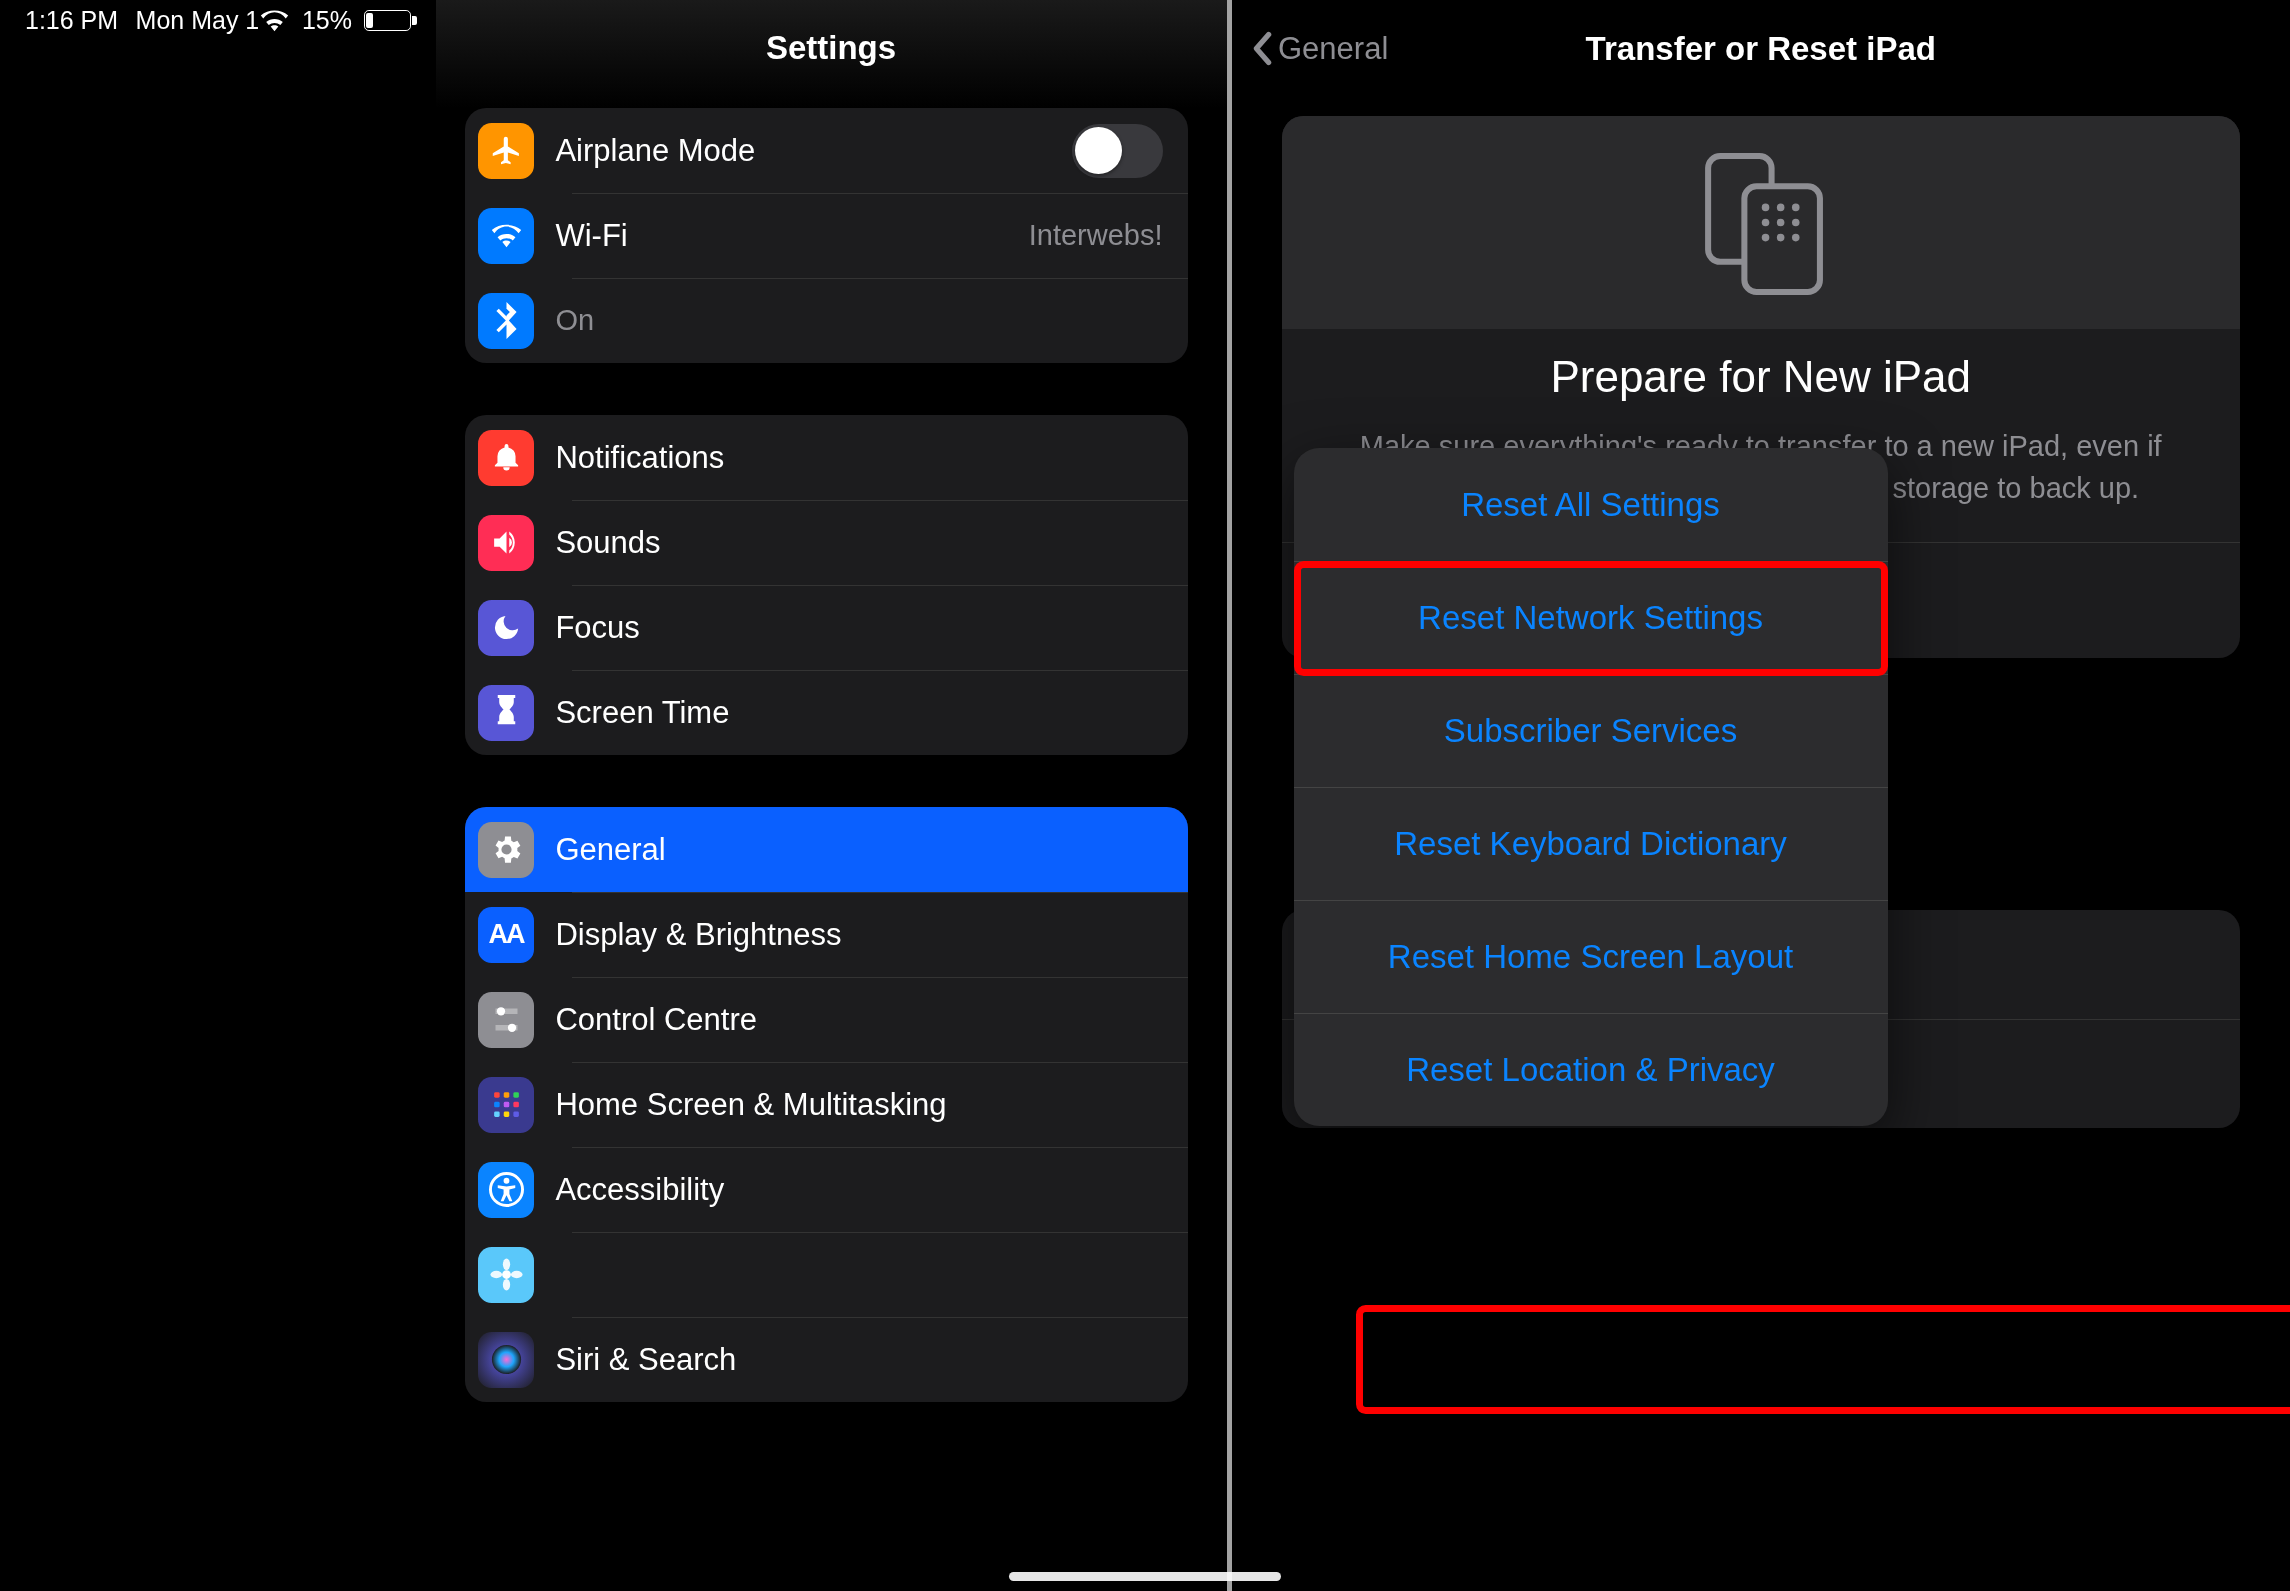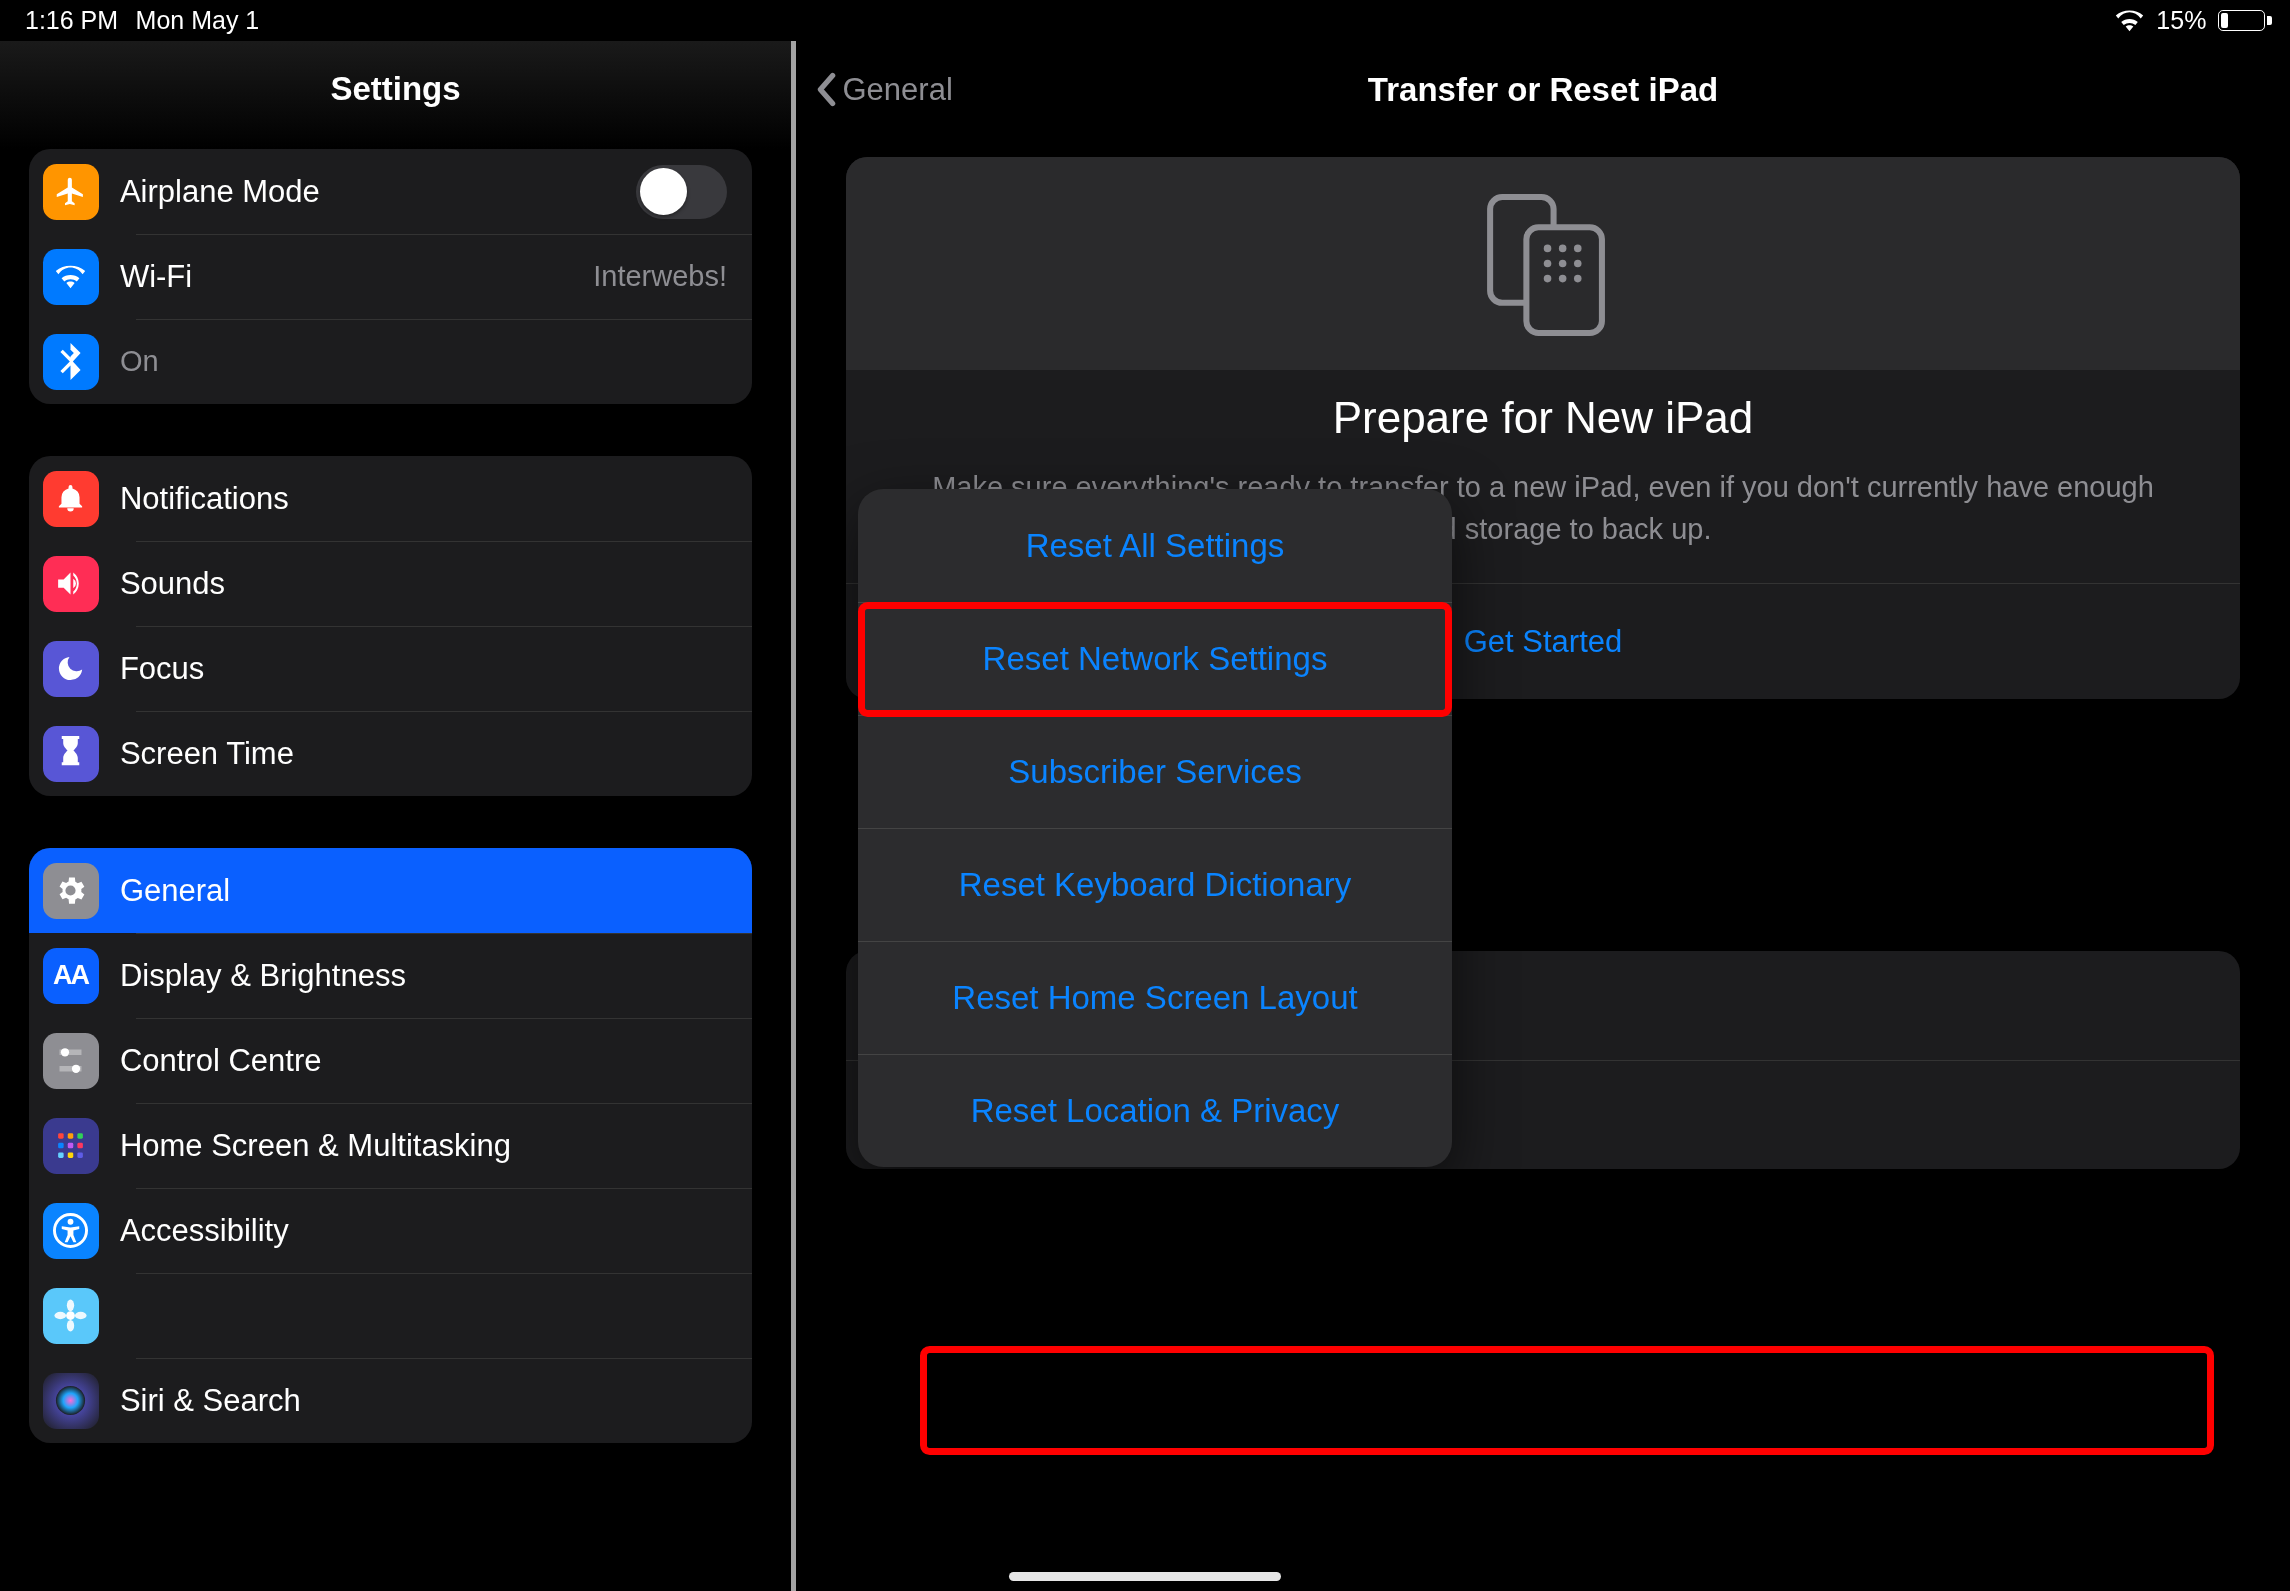--- a/index.html
+++ b/index.html
@@ -9,21 +9,20 @@
     background: #000;
     font-family: -apple-system, "Helvetica Neue", Helvetica, Arial, sans-serif;
     color: #fff;
     overflow: hidden;
   }
   .screen {
     width: 2290px;
     height: 1591px;
     position: relative;
     display: flex;
-    flex-direction: column;
   }
   
   .status-bar {
     height: 41px;
     display: flex;
     align-items: center;
     justify-content: space-between;
     padding: 0 25px;
     font-size: 25px;
     font-weight: 500;

